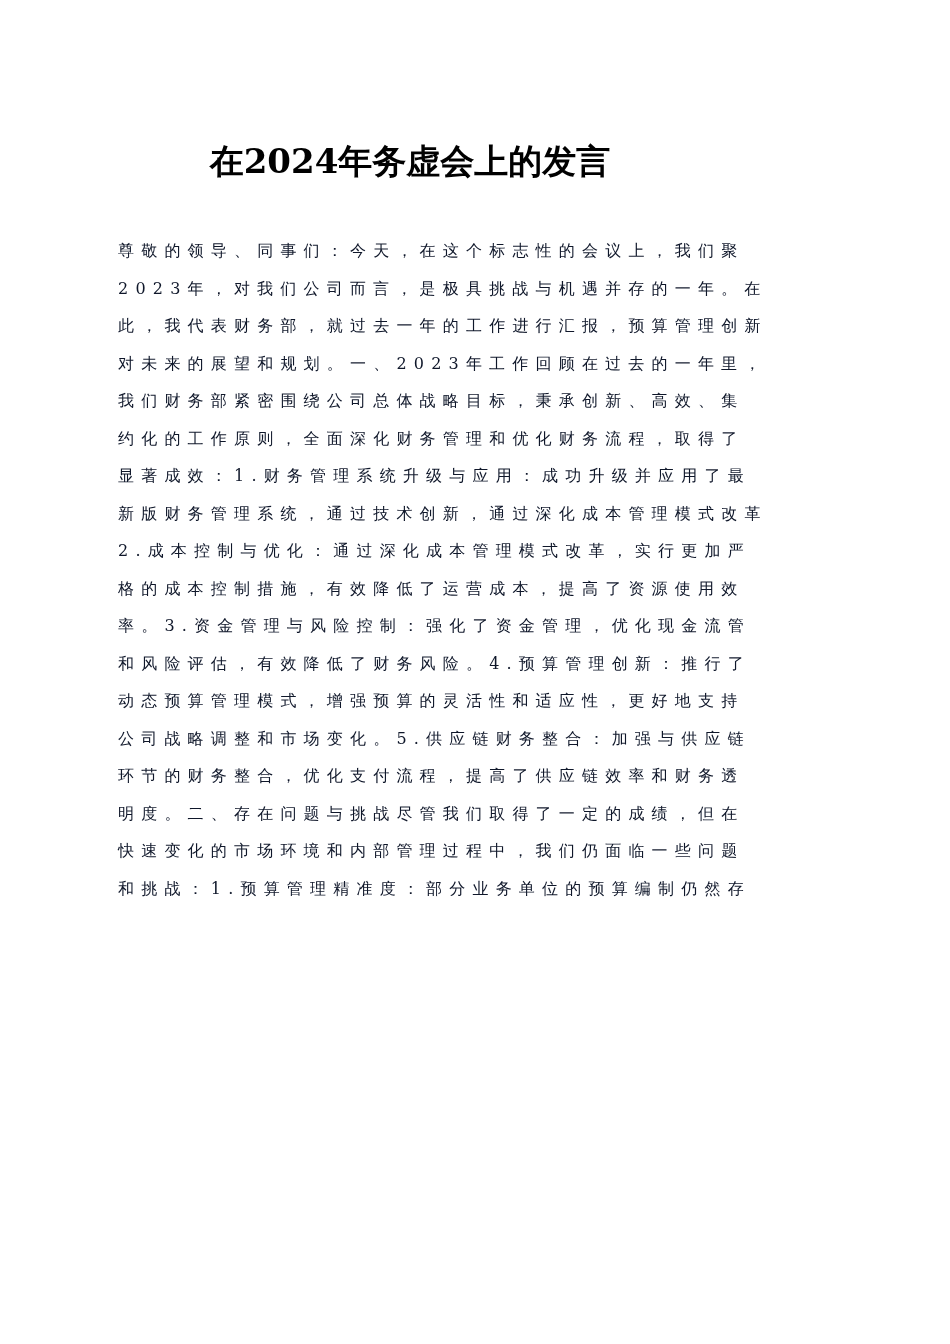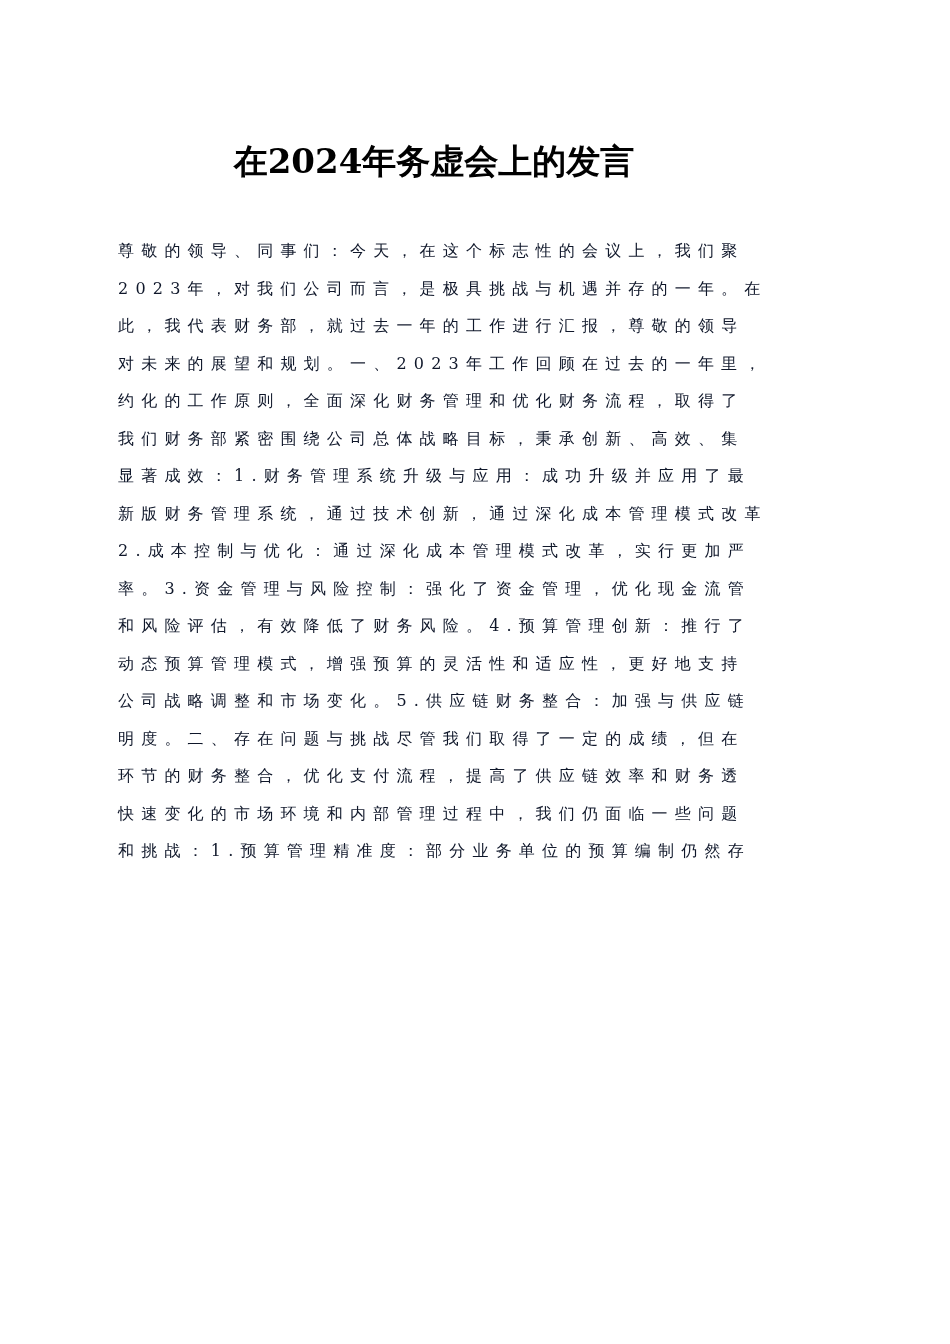--- a/index.html
+++ b/index.html
@@ -27,21 +27,20 @@
       position: absolute;
       left: 0;
       top: 138px;
       width: 820px;
       text-align: center;
       font-size: 34px;
       font-weight: bold;
       line-height: 46px;
       color: #000000;
       letter-spacing: 0px;
-      margin-left: 24px;
     }
     .body {
       position: absolute;
       left: 118px;
       top: 232px;
       width: 710px;
     }
     .line {
       display: block;
       height: 37.5px;
@@ -54,29 +53,30 @@
   </style>
 </head>
 <body>
 
 <div class="page">
   <div class="title">在2024年务虚会上的发言</div>
 
   <div class="body">
     <span class="line">尊敬的领导、同事们：今天，在这个标志性的会议上，我们聚</span>
     <span class="line">2023年，对我们公司而言，是极具挑战与机遇并存的一年。在</span>
-    <span class="line">此，我代表财务部，就过去一年的工作进行汇报，尊敬的领导</span>
+    <span class="line">此，我代表财务部，就过去一年的工作进行汇报，预算管理创新</span>
     <span class="line">对未来的展望和规划。一、2023年工作回顾在过去的一年里，</span>
+    <span class="line">我们财务部紧密围绕公司总体战略目标，秉承创新、高效、集</span>
     <span class="line">约化的工作原则，全面深化财务管理和优化财务流程，取得了</span>
-    <span class="line">我们财务部紧密围绕公司总体战略目标，秉承创新、高效、集</span>
     <span class="line">显著成效：1.财务管理系统升级与应用：成功升级并应用了最</span>
     <span class="line">新版财务管理系统，通过技术创新，通过深化成本管理模式改革</span>
     <span class="line">2.成本控制与优化：通过深化成本管理模式改革，实行更加严</span>
+    <span class="line">格的成本控制措施，有效降低了运营成本，提高了资源使用效</span>
     <span class="line">率。3.资金管理与风险控制：强化了资金管理，优化现金流管</span>
     <span class="line">和风险评估，有效降低了财务风险。4.预算管理创新：推行了</span>
     <span class="line">动态预算管理模式，增强预算的灵活性和适应性，更好地支持</span>
     <span class="line">公司战略调整和市场变化。5.供应链财务整合：加强与供应链</span>
+    <span class="line">环节的财务整合，优化支付流程，提高了供应链效率和财务透</span>
     <span class="line">明度。二、存在问题与挑战尽管我们取得了一定的成绩，但在</span>
-    <span class="line">环节的财务整合，优化支付流程，提高了供应链效率和财务透</span>
     <span class="line">快速变化的市场环境和内部管理过程中，我们仍面临一些问题</span>
     <span class="line">和挑战：1.预算管理精准度：部分业务单位的预算编制仍然存</span>
   </div>
 </div>
 
 </body></html>

